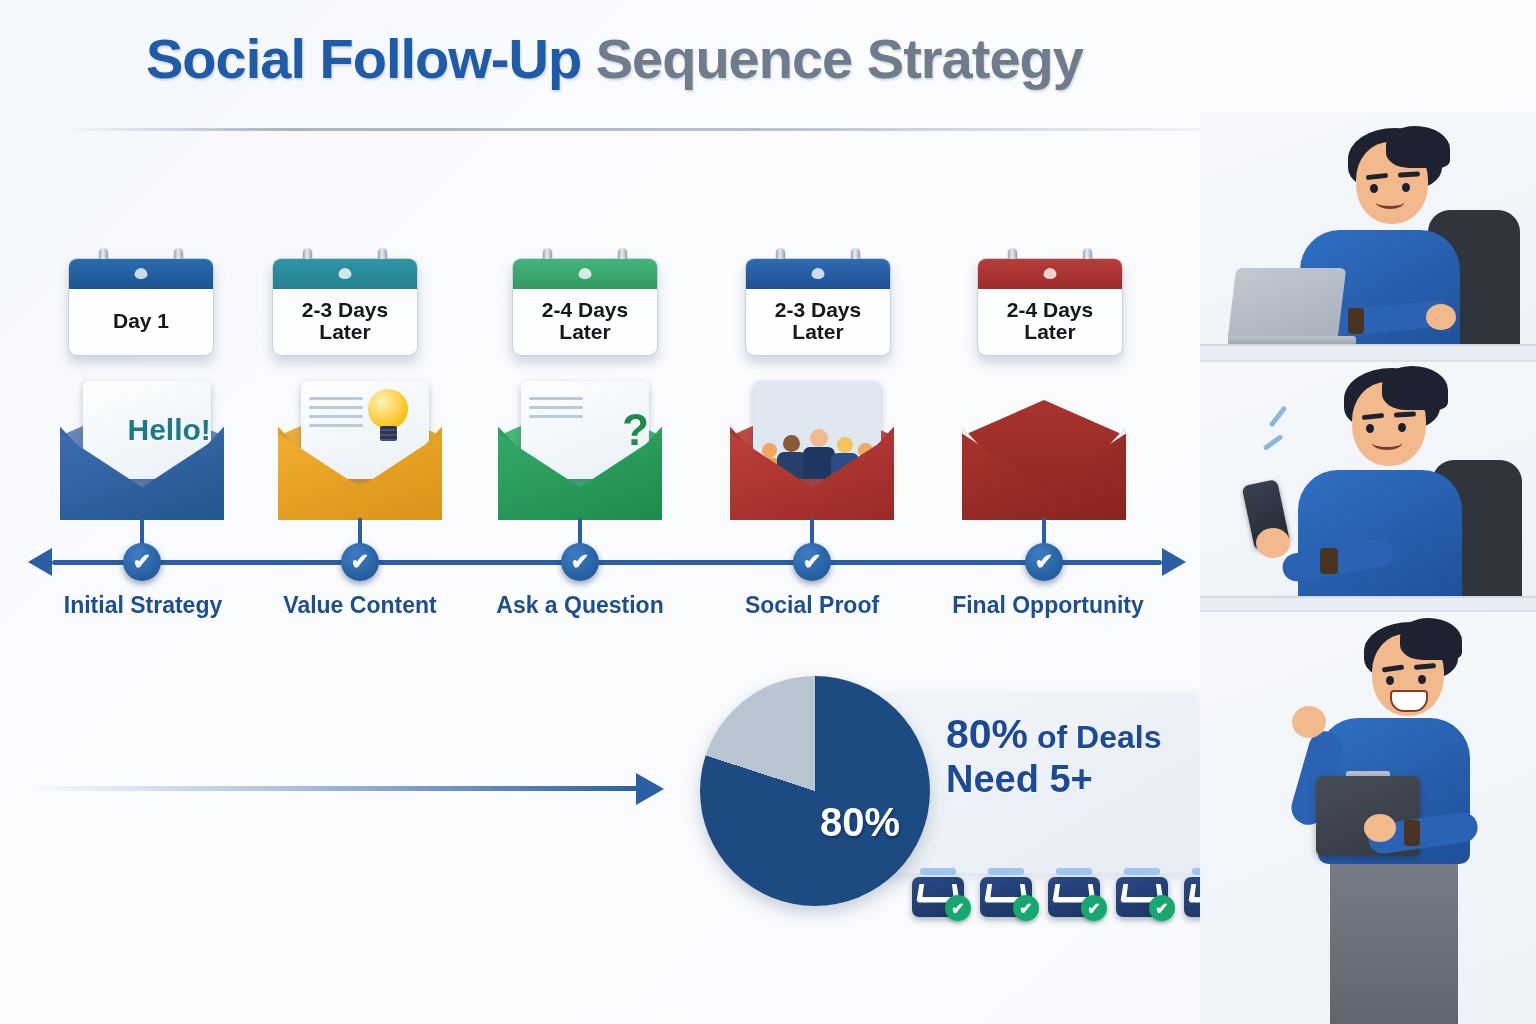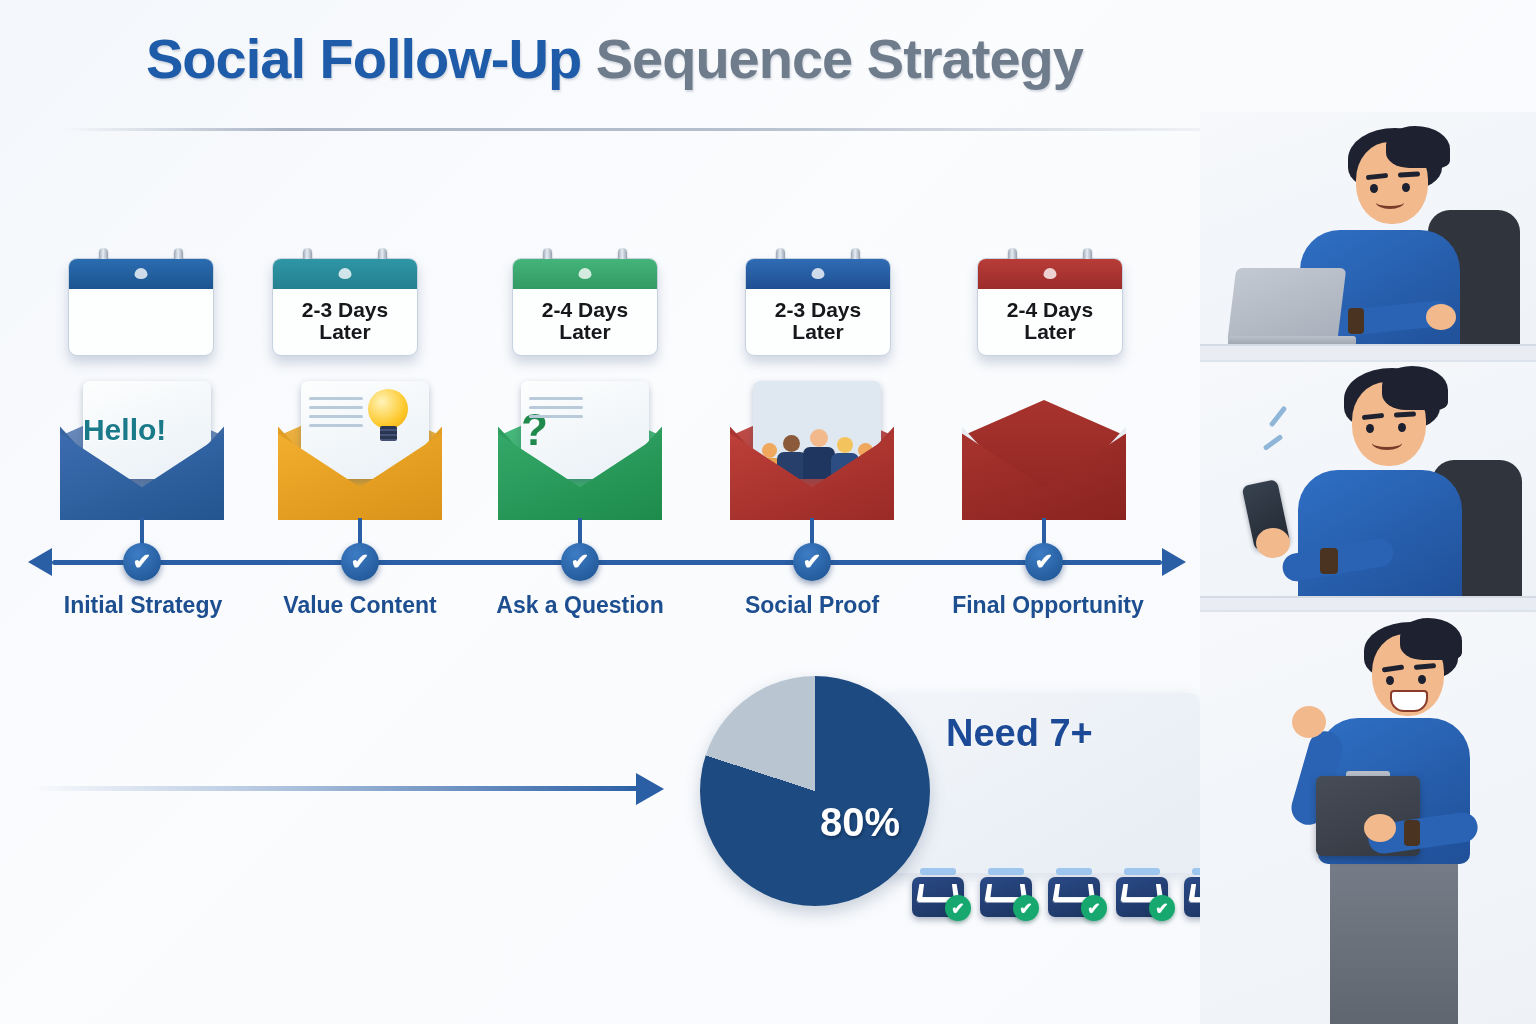--- a/index.html
+++ b/index.html
@@ -41,21 +41,21 @@
        text-align:center;color:#16181c;font-weight:bold;font-size:21px;line-height:1.05;
        text-shadow:0 1px 0 rgba(255,255,255,.8);padding:0 4px;}
 
   
   .env{position:absolute;width:164px;height:120px;}
   .env .back{position:absolute;left:0;top:0;width:100%;height:100%;
        clip-path:polygon(0% 30%,50% 0%,100% 30%,100% 100%,0% 100%);}
   .env .card{position:absolute;left:14%;top:-16%;width:78%;height:82%;
        background:linear-gradient(160deg,#fdfefe,#e9f0f6);
        border-radius:7px;box-shadow:0 3px 7px rgba(60,80,110,.33);
-       display:flex;align-items:center;justify-content:flex-start;overflow:hidden;}
+       display:flex;align-items:center;justify-content:flex-end;overflow:hidden;}
   .env .flapL,.env .flapR{position:absolute;bottom:0;width:52%;height:100%;}
   .env .flapL{left:0;clip-path:polygon(0% 22%,100% 100%,0% 100%);}
   .env .flapR{right:0;clip-path:polygon(100% 22%,100% 100%,0% 100%);}
   .env .front{position:absolute;left:0;bottom:0;width:100%;height:72%;
        clip-path:polygon(0% 0%,50% 62%,100% 0%,100% 100%,0% 100%);}
   .stem{position:absolute;width:4px;background:#2a5fa5;}
 
   .hello-txt{font-size:30px;font-weight:bold;color:#1a7a8a;
        text-shadow:0 1px 0 rgba(255,255,255,.9);}
   .q-txt{font-size:44px;font-weight:bold;color:#1f8a4c;line-height:1;}
@@ -156,20 +156,21 @@
   <div class="title">
     <span class="t-blue">Social Follow-Up</span>
     <span class="t-gray">Sequence Strategy</span>
   </div>
   <div class="hdr-rule"></div>
 
   <div class="cal" style="left:68px;top:258px;">
     <div class="ring l"></div>
     <div class="ring r"></div>
     <div class="cal-top" style="background:linear-gradient(#2a6cb0,#1c5490);"></div>
+    <div class="cal-body">Day 1</div>
   </div>
   <div class="cal" style="left:272px;top:258px;">
     <div class="ring l"></div>
     <div class="ring r"></div>
     <div class="cal-top" style="background:linear-gradient(#2f96a6,#24808f);"></div>
     <div class="cal-body">2-3 Days Later</div>
   </div>
   <div class="cal" style="left:512px;top:258px;">
     <div class="ring l"></div>
     <div class="ring r"></div>
@@ -304,21 +305,22 @@
 
   <div class="long-arrow"></div>
   <div class="long-arrow-head"></div>
 
   <div class="stat-panel"></div>
 
   <div class="pie" id="pie" title="80% of Deals Need 5+ Touchpoints" style="background: conic-gradient(rgb(29, 74, 128) 0deg, rgb(29, 74, 128) 288deg, rgb(185, 198, 210) 288deg, rgb(185, 198, 210) 360deg);"></div>
   <div class="pie-label">80%</div>
 
   <div class="stat-text">
-    <div class="r2">Need 7+</div>
+    <div class="r1"><b>80%</b><span> of Deals</span></div>
+    <div class="r2">Need 5+</div>
   </div>
 
   <div class="chk-tab" style="left:920px;top:868px;"></div>
   <div class="chk-env" style="left:912px;top:877px;"></div>
   <div class="chk-badge" style="left:945px;top:895px;">
       <span>✔</span>
     </div>
 
   <div class="chk-tab" style="left:988px;top:868px;"></div>
   <div class="chk-env" style="left:980px;top:877px;"></div>

